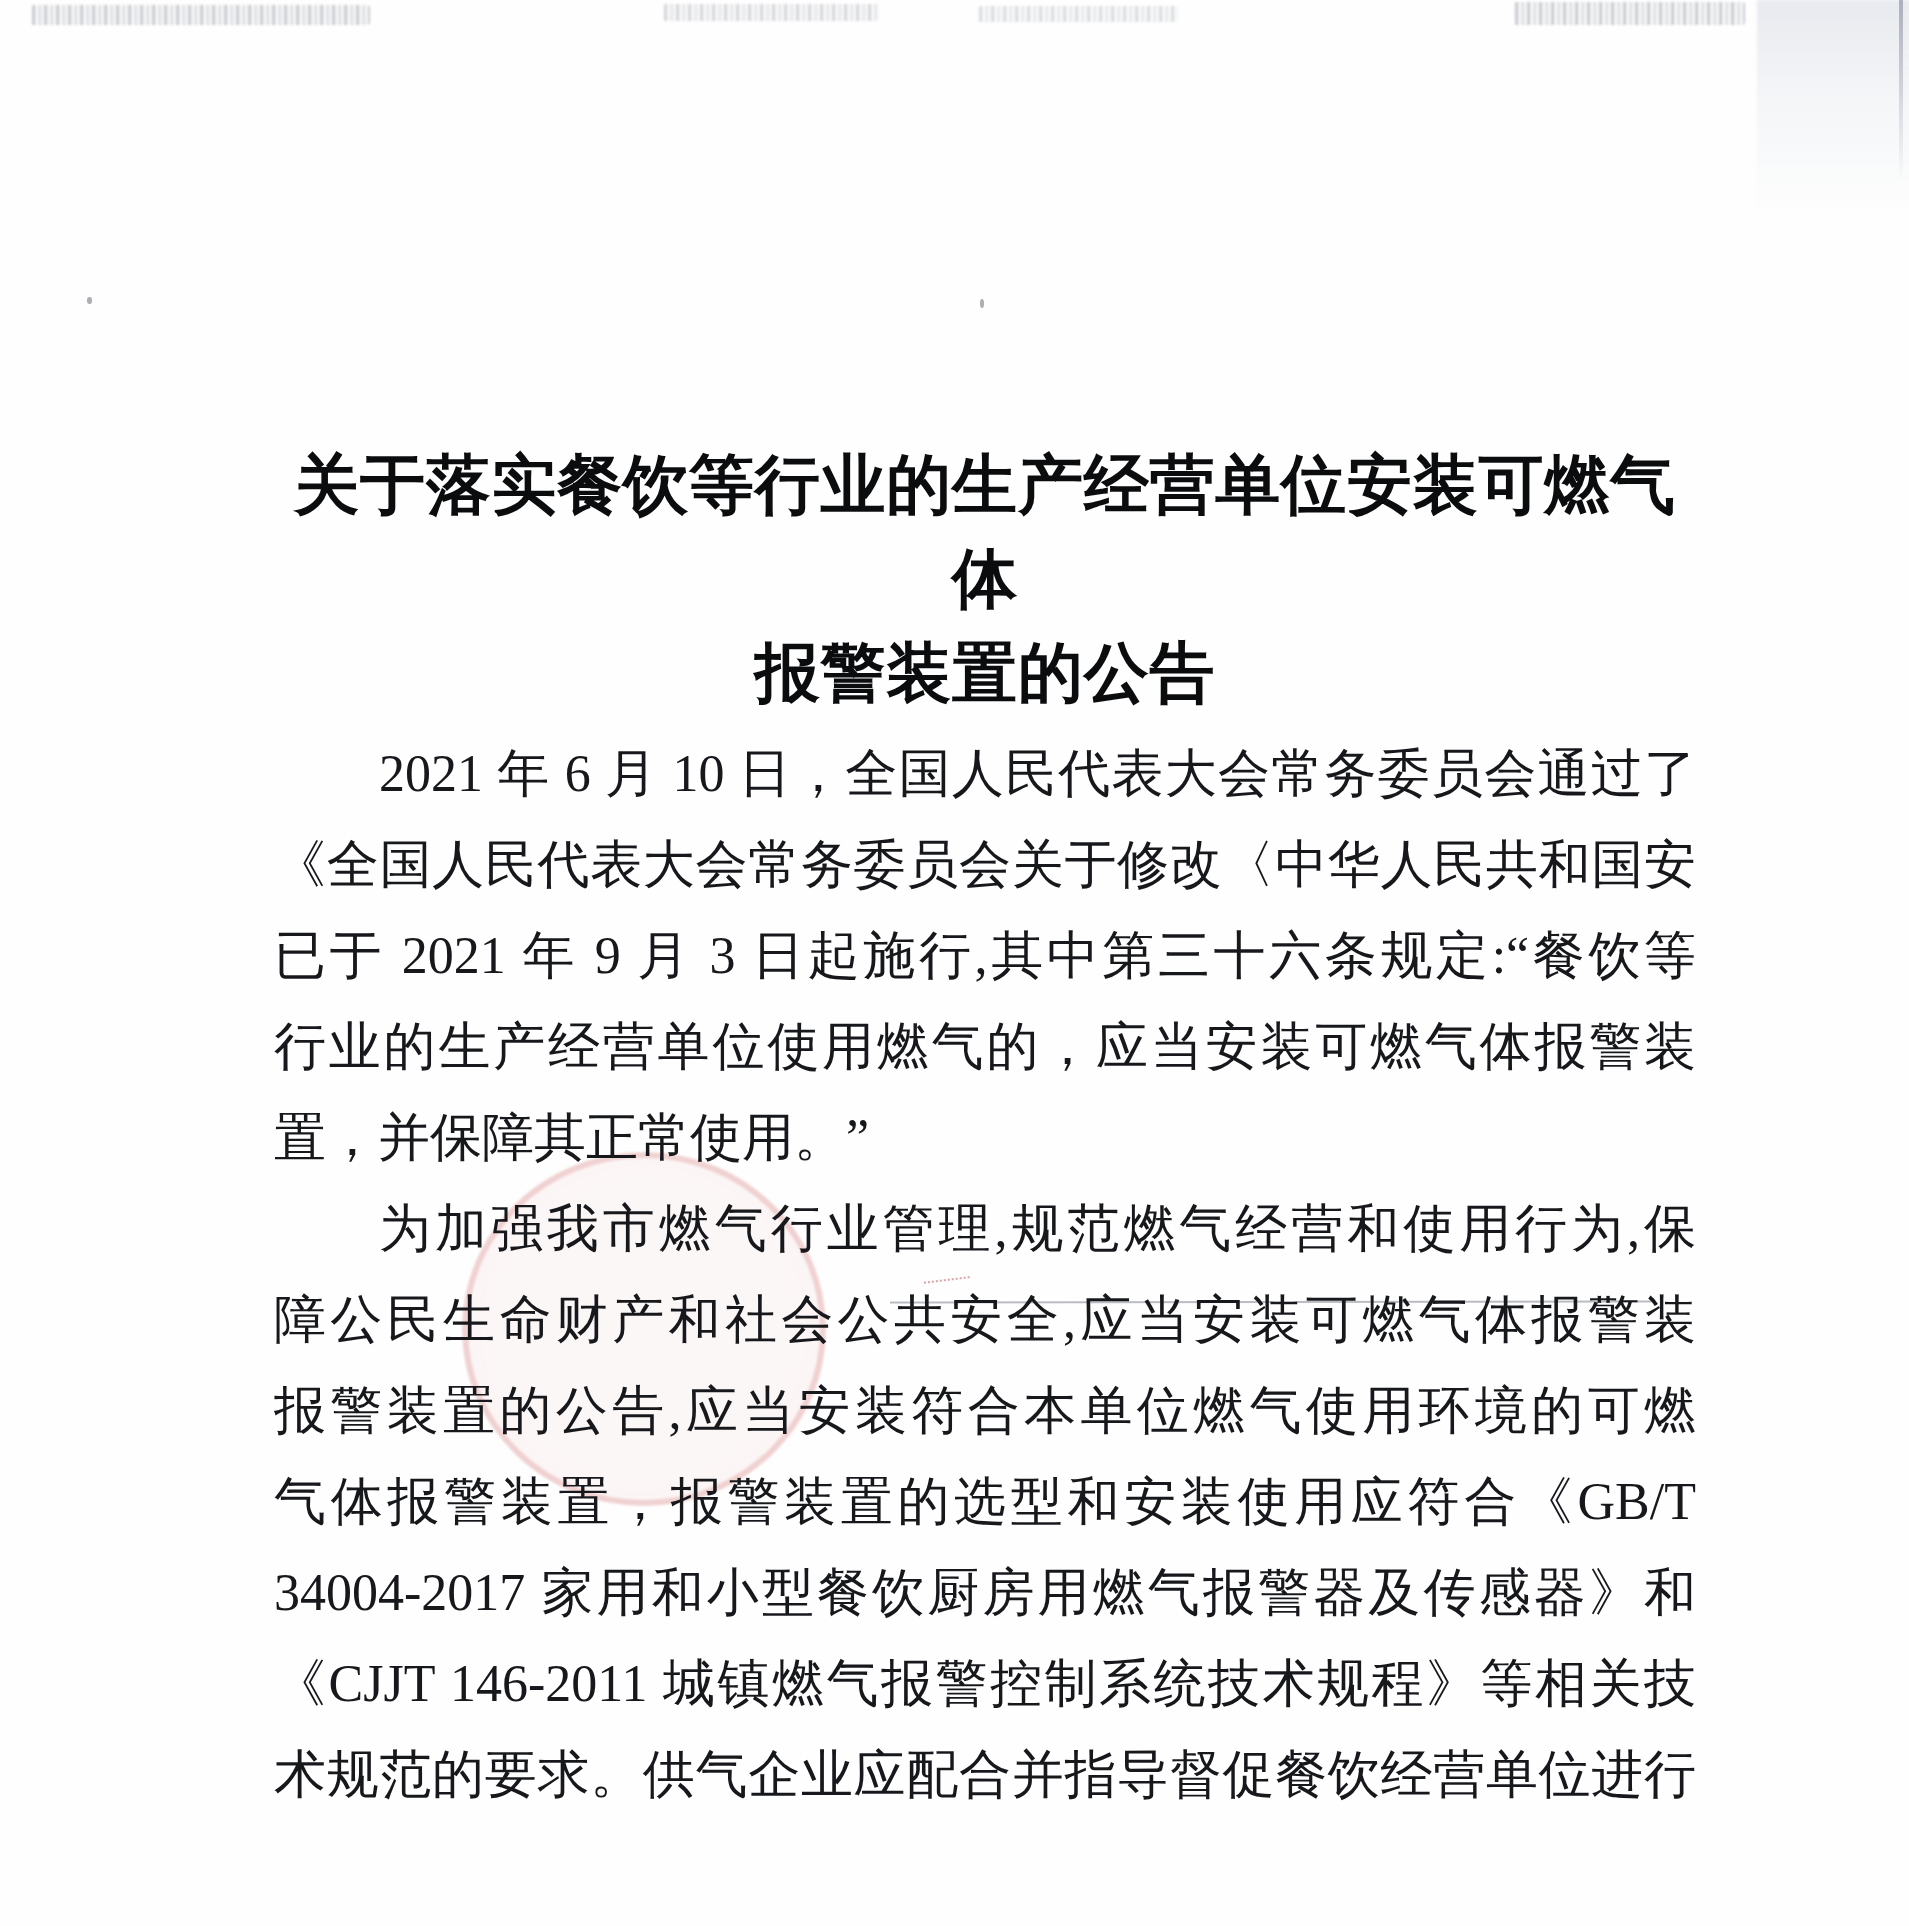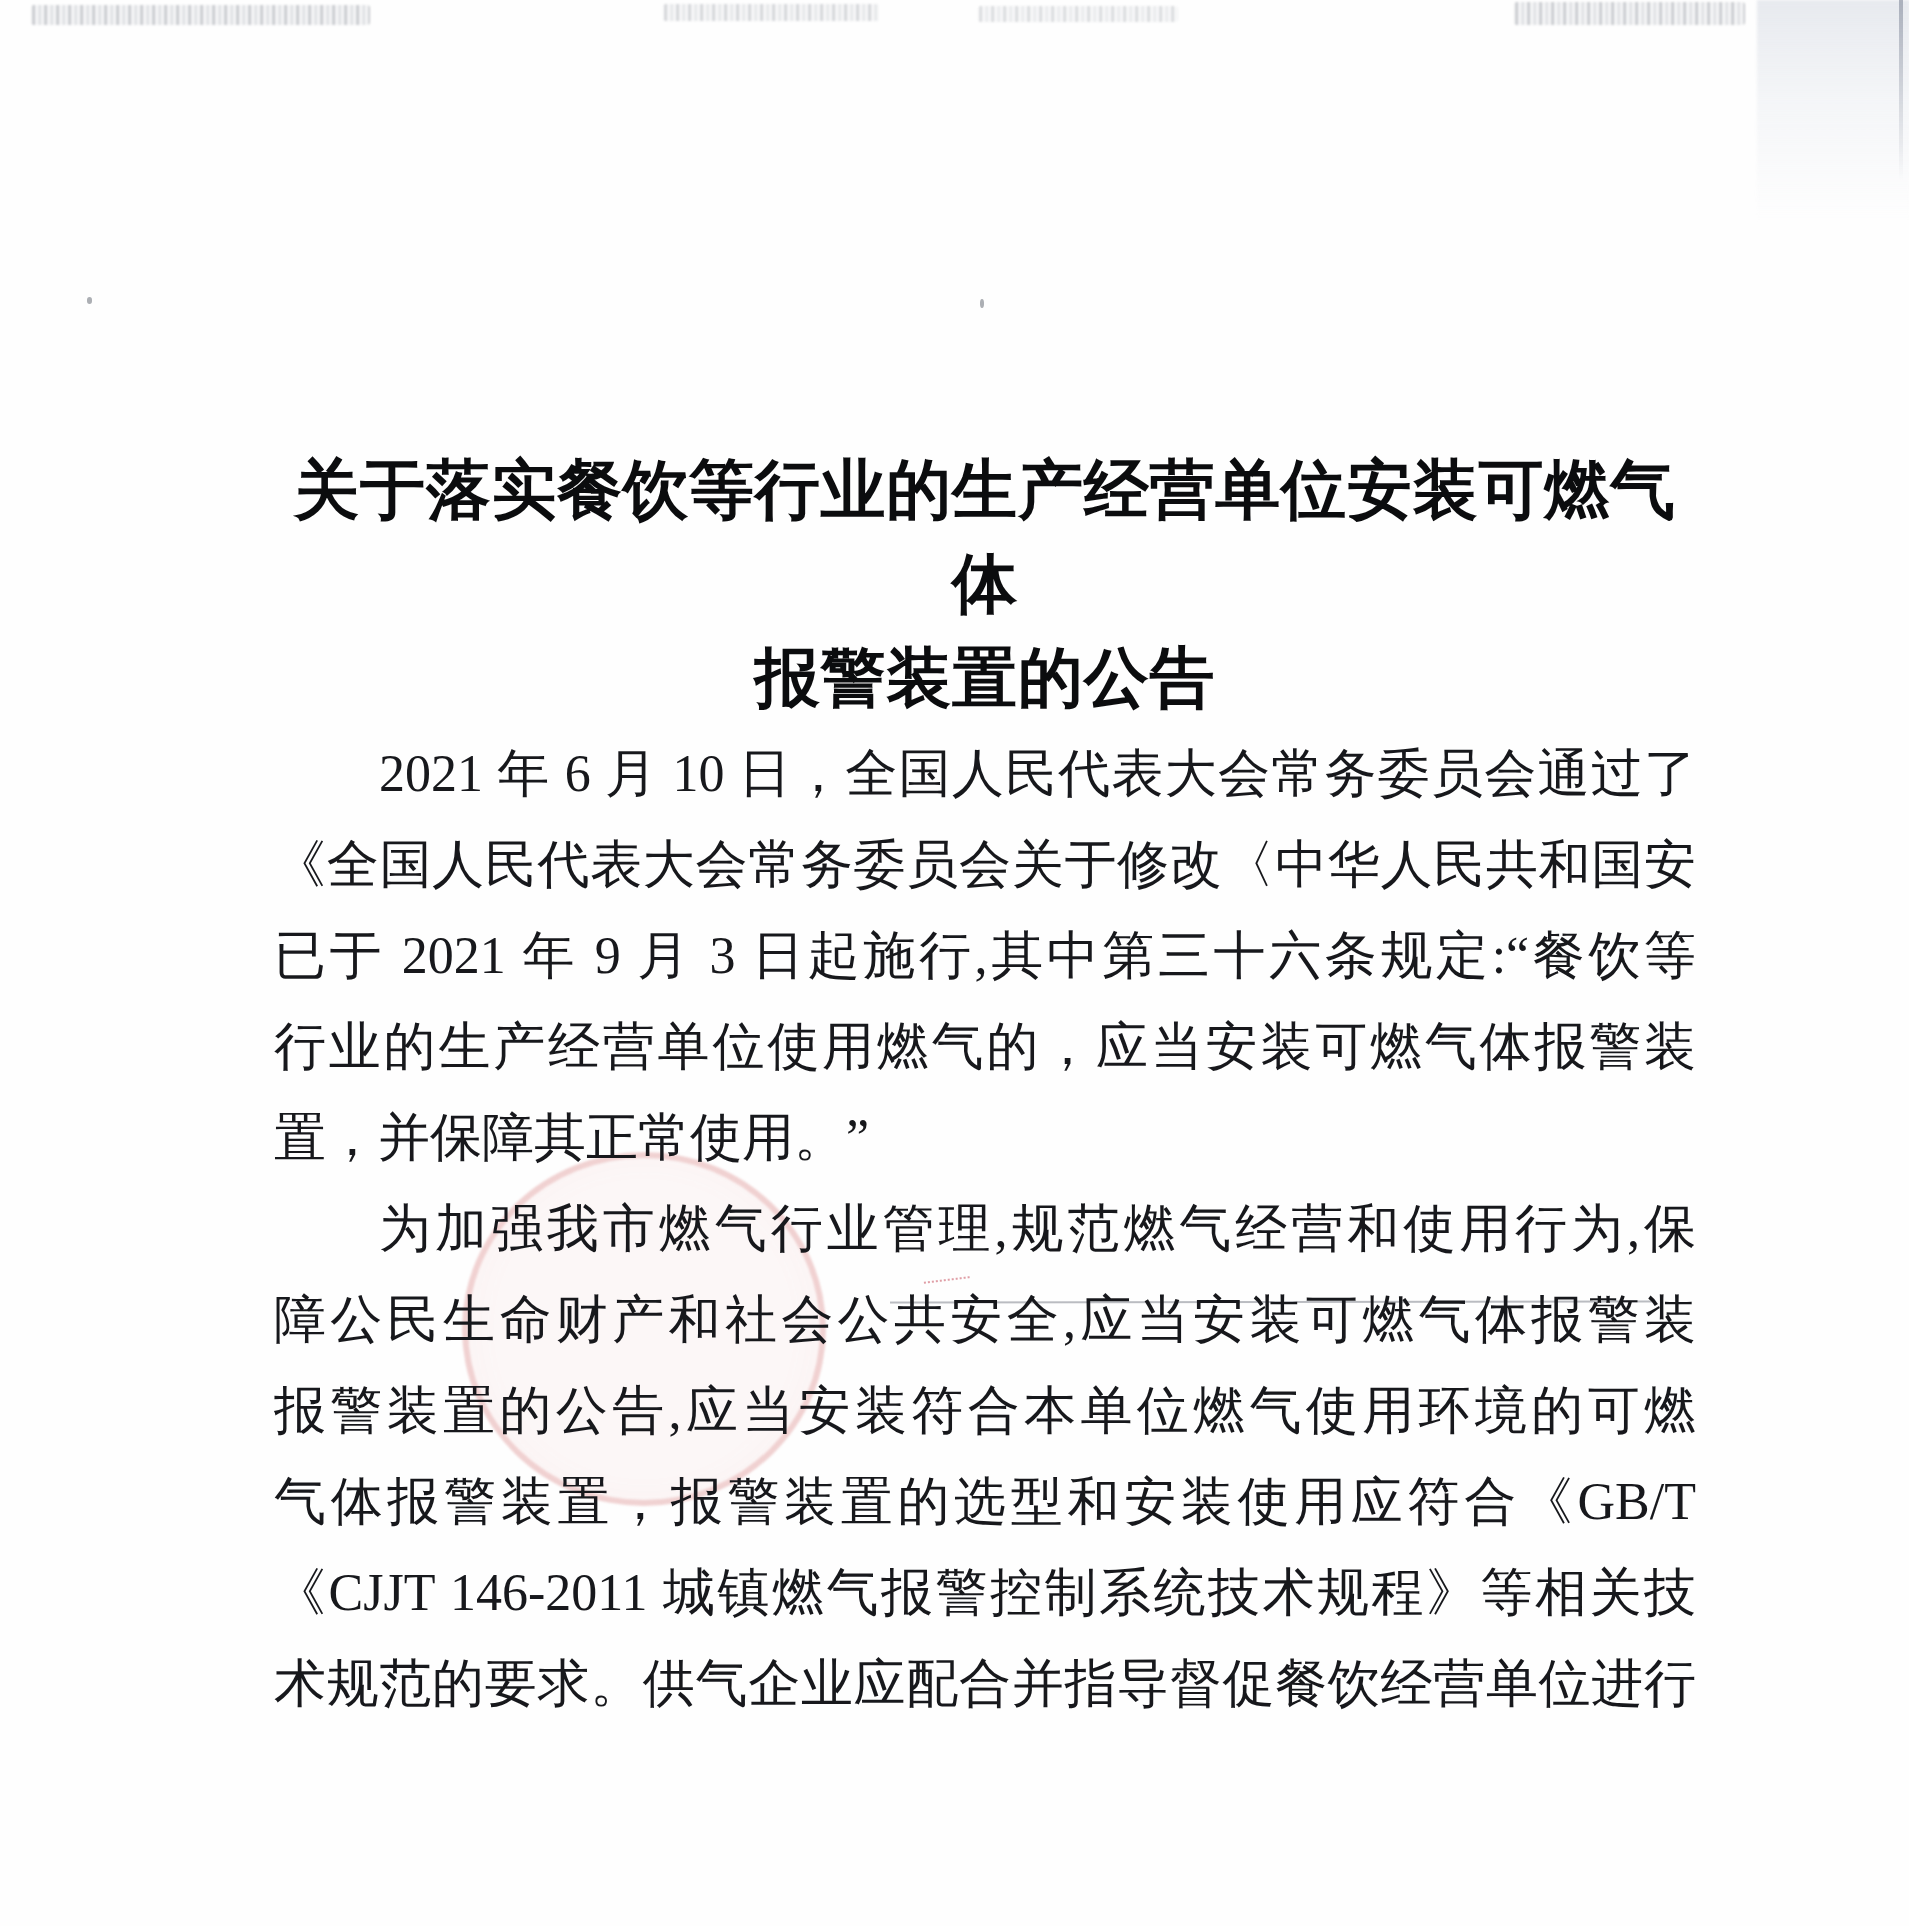--- a/index.html
+++ b/index.html
@@ -42,21 +42,21 @@
   }
   .speck { position: absolute; background: rgba(90,95,105,0.5); border-radius: 50%; filter: blur(0.4px); }
   .speck-1 { left: 87px;  top: 297px;  width: 5.4px; height: 7px; }
   .speck-2 { left: 980px; top: 299px;  width: 3.9px; height: 8.5px; }
   .speck-3 { left: 393px; top: 1317px; width: 6.2px; height: 5.4px; }
 
   
   .title {
     position: absolute; left: 274px; top: 443px; width: 1422px;
     text-align: center;
-    font-family: Liberation Sans, sans-serif;
+    font-family: Liberation Mono, monospace;
     font-weight: 700;
     font-size: 65px;
     line-height: 94px;
     letter-spacing: 0.8px;
     color: #0b0c0e;
   }
 
   
   .body-text {
     position: absolute; left: 274px; top: 728px; width: 1422px;
@@ -126,19 +126,20 @@
   <div class="body-text">
     <div class="bl j ind">2021 年 6 月 10 日，全国人民代表大会常务委员会通过了</div>
     <div class="bl j">《全国人民代表大会常务委员会关于修改〈中华人民共和国安</div>
     <div class="bl j">已于 2021 年 9 月 3 日起施行,其中第三十六条规定:“餐饮等</div>
     <div class="bl j">行业的生产经营单位使用燃气的，应当安装可燃气体报警装</div>
     <div class="bl">置，并保障其正常使用。”</div>
     <div class="bl j ind">为加强我市燃气行业管理,规范燃气经营和使用行为,保</div>
     <div class="bl j">障公民生命财产和社会公共安全,应当安装可燃气体报警装</div>
     <div class="bl j">报警装置的公告,应当安装符合本单位燃气使用环境的可燃</div>
     <div class="bl j">气体报警装置，报警装置的选型和安装使用应符合《GB/T</div>
+    <div class="bl j">34004-2017 家用和小型餐饮厨房用燃气报警器及传感器》和</div>
     <div class="bl j">《CJJT 146-2011 城镇燃气报警控制系统技术规程》等相关技</div>
     <div class="bl j">术规范的要求。供气企业应配合并指导督促餐饮经营单位进行</div>
 
   </div>
 
 </div>
 
 
 </body></html>

